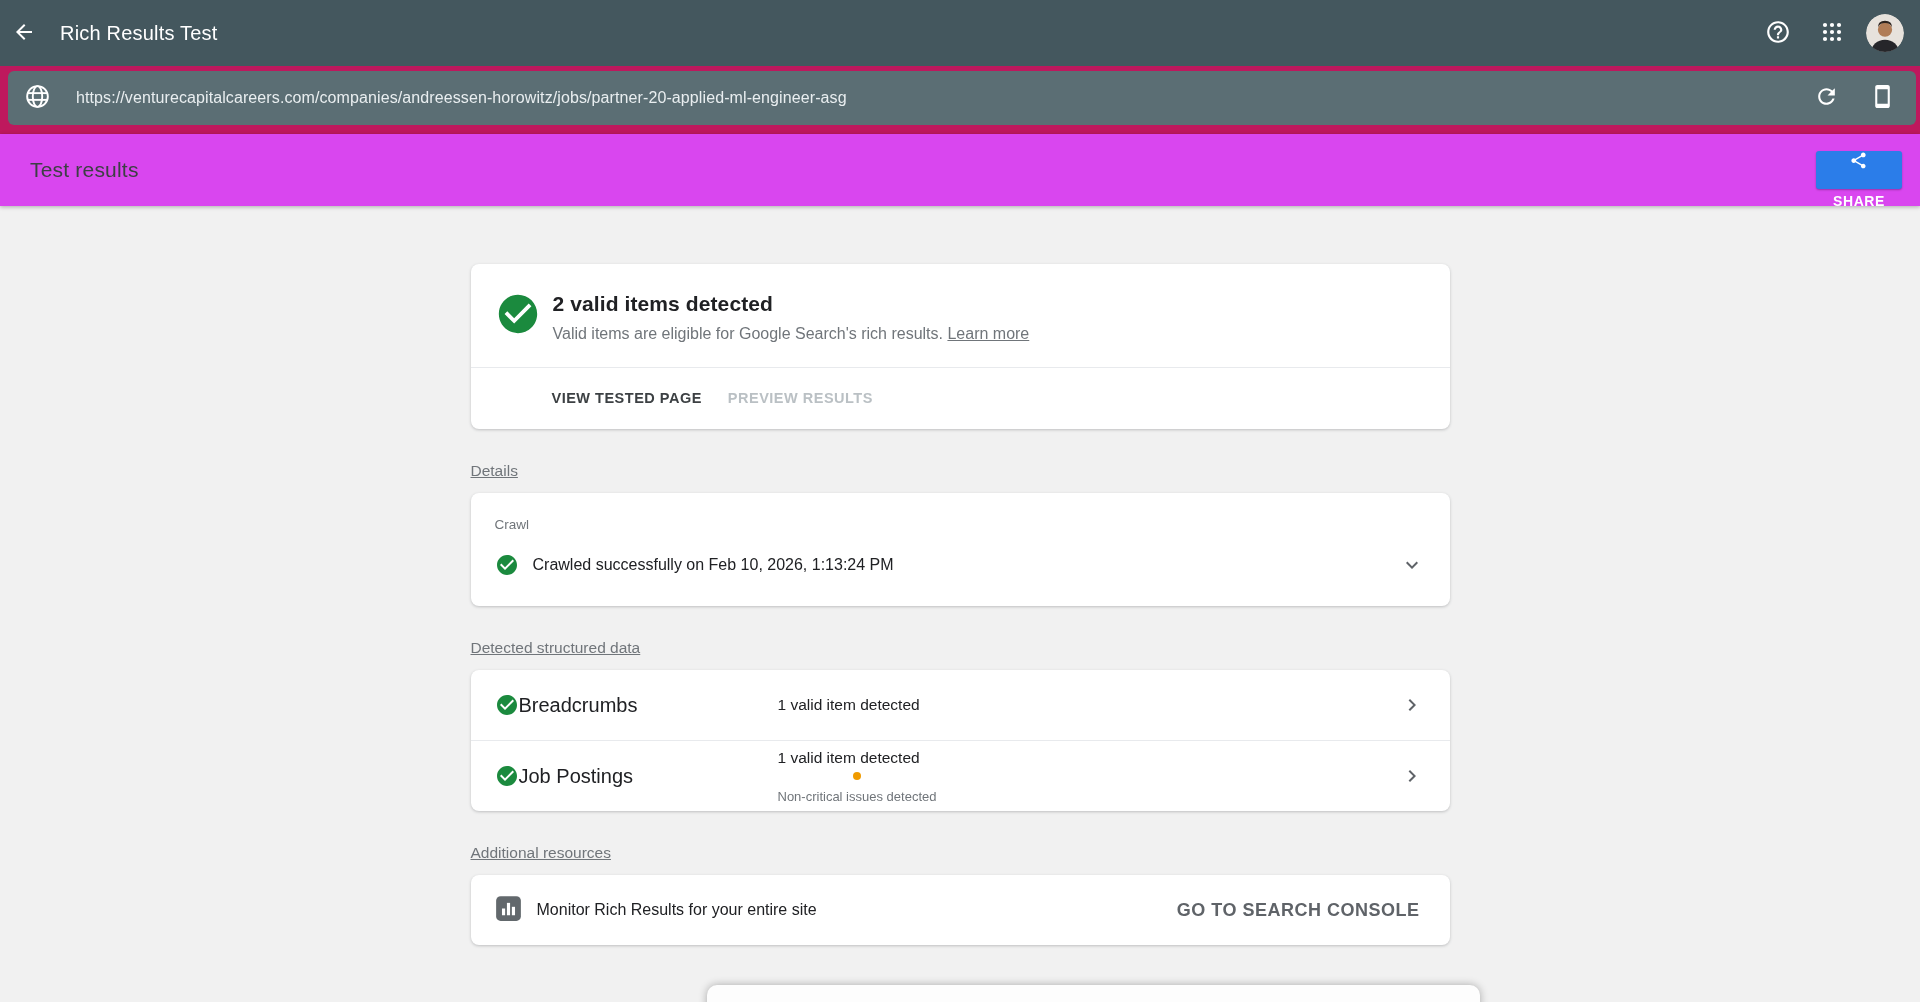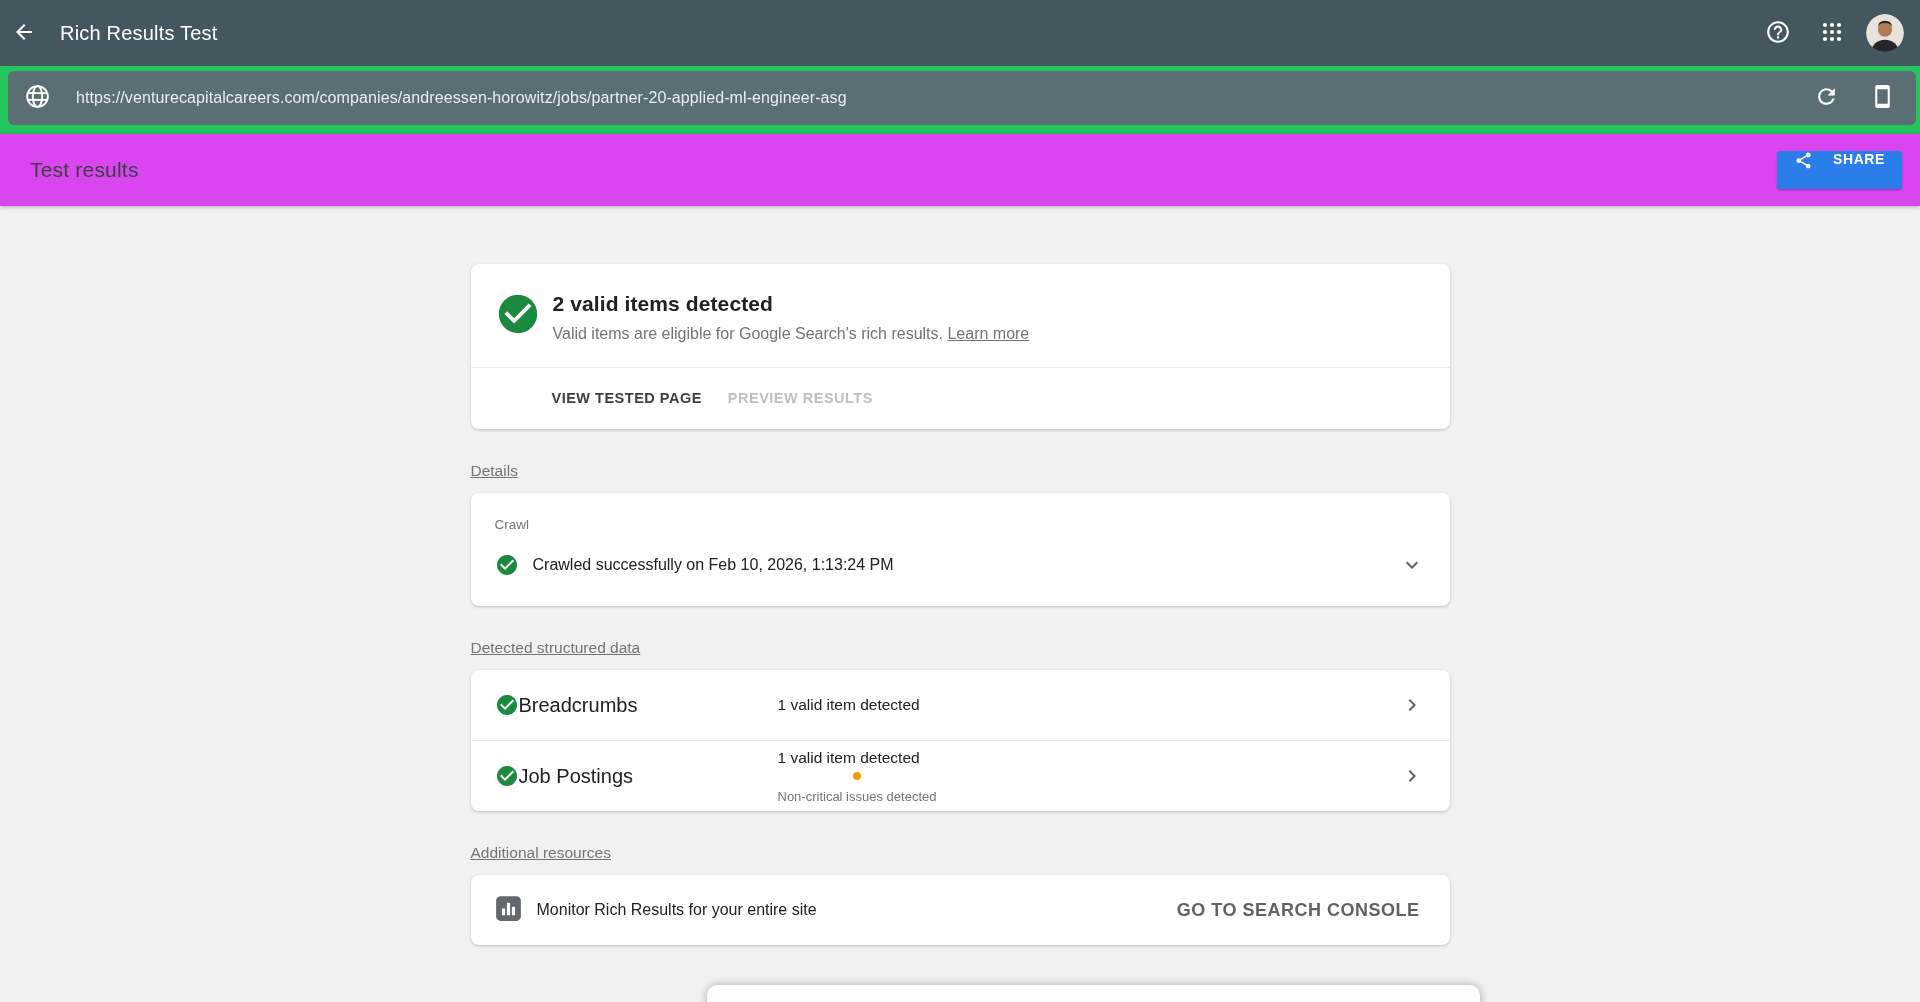--- a/index.html
+++ b/index.html
@@ -13,29 +13,29 @@
   }
 
   
   .app-header { height:66px; background:#44575e; display:flex; align-items:center; padding:0 16px 0 4px; }
   .icon-btn { width:40px; height:40px; display:flex; align-items:center; justify-content:center; background:none; border:none; cursor:pointer; }
   .app-title { color:#fff; font-size:20px; font-weight:400; margin-left:16px; letter-spacing:.2px; }
   .header-actions { margin-left:auto; display:flex; align-items:center; gap:14px; }
   .avatar { width:38px; height:38px; border-radius:50%; overflow:hidden; flex:none; cursor:pointer; }
 
   
-  .url-row { height:68px; background:#22c55e; padding:5px 4px 9px 8px; }
+  .url-row { height:68px; background:#be185d; padding:5px 4px 9px 8px; }
   .url-bar { height:100%; background:#5b6e74; border-radius:6px; display:flex; align-items:center; padding:0 14px 0 16px; }
   .url-text { color:#e9eef0; font-size:16px; margin-left:25px; letter-spacing:.1px; white-space:nowrap; overflow:hidden; }
   .url-actions { margin-left:auto; display:flex; align-items:center; gap:16px; }
 
   
   .results-header { height:72px; background:#d946ef; display:flex; align-items:center; padding:0 18px 0 30px; box-shadow:0 1px 4px rgba(0,0,0,.28); position:relative; z-index:5; }
   .results-title { font-size:21px; color:#3c4043; font-weight:500; letter-spacing:.2px; }
-  .share-btn { margin-left:auto; background:#2b7de9; color:#fff; height:38px; border:none; border-radius:3px; display:flex; align-items:flex-start; gap:20px; padding:0 17px; font-family:inherit; font-size:14px; font-weight:700; letter-spacing:.6px; cursor:pointer; box-shadow:0 1px 2px rgba(0,0,0,.3); }
+  .share-btn { margin-left:auto; background:#2b7de9; color:#fff; height:38px; border:none; border-radius:3px; display:flex; align-items:center; gap:20px; padding:0 17px; font-family:inherit; font-size:14px; font-weight:700; letter-spacing:.6px; cursor:pointer; box-shadow:0 1px 2px rgba(0,0,0,.3);flex-direction:column; }
 
   
   .content { padding-top:58px; }
   .container { width:979px; margin:0 auto; }
   .card { background:#fff; border-radius:8px; box-shadow:0 1px 3px rgba(60,64,67,.28); }
 
   .summary-main { display:flex; padding:27px 30px 24px 24px; }
   .check-lg { width:46px; height:46px; flex:none; }
   .check-sm { width:24px; height:24px; flex:none; }
   .summary-text { margin-left:12px; padding-top:1px; }

